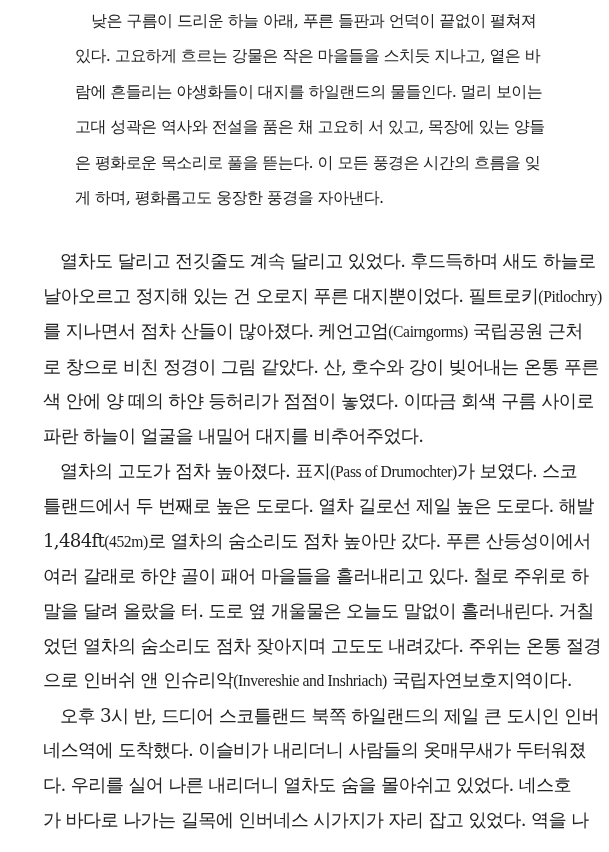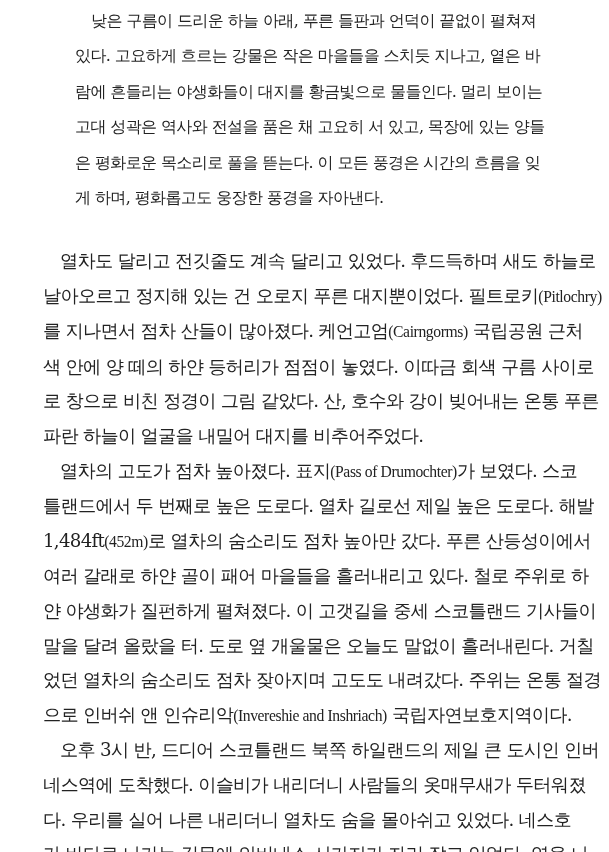--- a/index.html
+++ b/index.html
@@ -54,51 +54,50 @@
     }
   </style>
 </head>
 <body>
 
 <div class="page">
 
   <div class="quote-block">
     <span class="line" style="padding-left:16px">낮은 구름이 드리운 하늘 아래, 푸른 들판과 언덕이 끝없이 펼쳐져</span>
     <span class="line">있다. 고요하게 흐르는 강물은 작은 마을들을 스치듯 지나고, 옅은 바</span>
-    <span class="line">람에 흔들리는 야생화들이 대지를 황금빛으로 물들인다. 멀리 보이는</span>
+    <span class="line">람에 흔들리는 야생화들이 대지를 하일랜드의 물들인다. 멀리 보이는</span>
     <span class="line">고대 성곽은 역사와 전설을 품은 채 고요히 서 있고, 목장에 있는 양들</span>
     <span class="line">은 평화로운 목소리로 풀을 뜯는다. 이 모든 풍경은 시간의 흐름을 잊</span>
     <span class="line">게 하며, 평화롭고도 웅장한 풍경을 자아낸다.</span>
   </div>
 
   <div class="body-block">
 
     <div>
       <span class="line" style="padding-left:17px">열차도 달리고 전깃줄도 계속 달리고 있었다. 후드득하며 새도 하늘로</span>
       <span class="line">
         <span>날아오르고 정지해 있는 건 오로지 푸른 대지뿐이었다. 필트로키</span><span class="latin">(Pitlochry)</span><span></span>
       </span>
       <span class="line">
         <span>를 지나면서 점차 산들이 많아졌다. 케언고엄</span><span class="latin">(Cairngorms)</span><span> 국립공원 근처</span>
       </span>
+      <span class="line">로 창으로 비친 정경이 그림 같았다. 산, 호수와 강이 빚어내는 온통 푸른</span>
       <span class="line">색 안에 양 떼의 하얀 등허리가 점점이 놓였다. 이따금 회색 구름 사이로</span>
-      <span class="line">로 창으로 비친 정경이 그림 같았다. 산, 호수와 강이 빚어내는 온통 푸른</span>
       <span class="line">파란 하늘이 얼굴을 내밀어 대지를 비추어주었다.</span>
     </div>
 
     <div>
       <span class="line" style="padding-left:17px">
         <span>열차의 고도가 점차 높아졌다. 표지</span><span class="latin">(Pass of Drumochter)</span><span>가 보였다. 스코</span>
       </span>
       <span class="line">틀랜드에서 두 번째로 높은 도로다. 열차 길로선 제일 높은 도로다. 해발</span>
       <span class="line">
         <span>1,484ft</span><span class="latin">(452m)</span><span>로 열차의 숨소리도 점차 높아만 갔다. 푸른 산등성이에서</span>
       </span>
       <span class="line">여러 갈래로 하얀 골이 패어 마을들을 흘러내리고 있다. 철로 주위로 하</span>
-      <span class="line">얀 야생화가 질펀하게 펼쳐졌다. 이 고갯길을 중세 스코틀랜드 기사들이</span>
       <span class="line">말을 달려 올랐을 터. 도로 옆 개울물은 오늘도 말없이 흘러내린다. 거칠</span>
       <span class="line">었던 열차의 숨소리도 점차 잦아지며 고도도 내려갔다. 주위는 온통 절경</span>
       <span class="line">
         <span>으로 인버쉬 앤 인슈리악</span><span class="latin">(Invereshie and Inshriach)</span><span> 국립자연보호지역이다.</span>
       </span>
     </div>
 
     <div>
       <span class="line" style="padding-left:17px">오후 3시 반, 드디어 스코틀랜드 북쪽 하일랜드의 제일 큰 도시인 인버</span>
       <span class="line">네스역에 도착했다. 이슬비가 내리더니 사람들의 옷매무새가 두터워졌</span>

